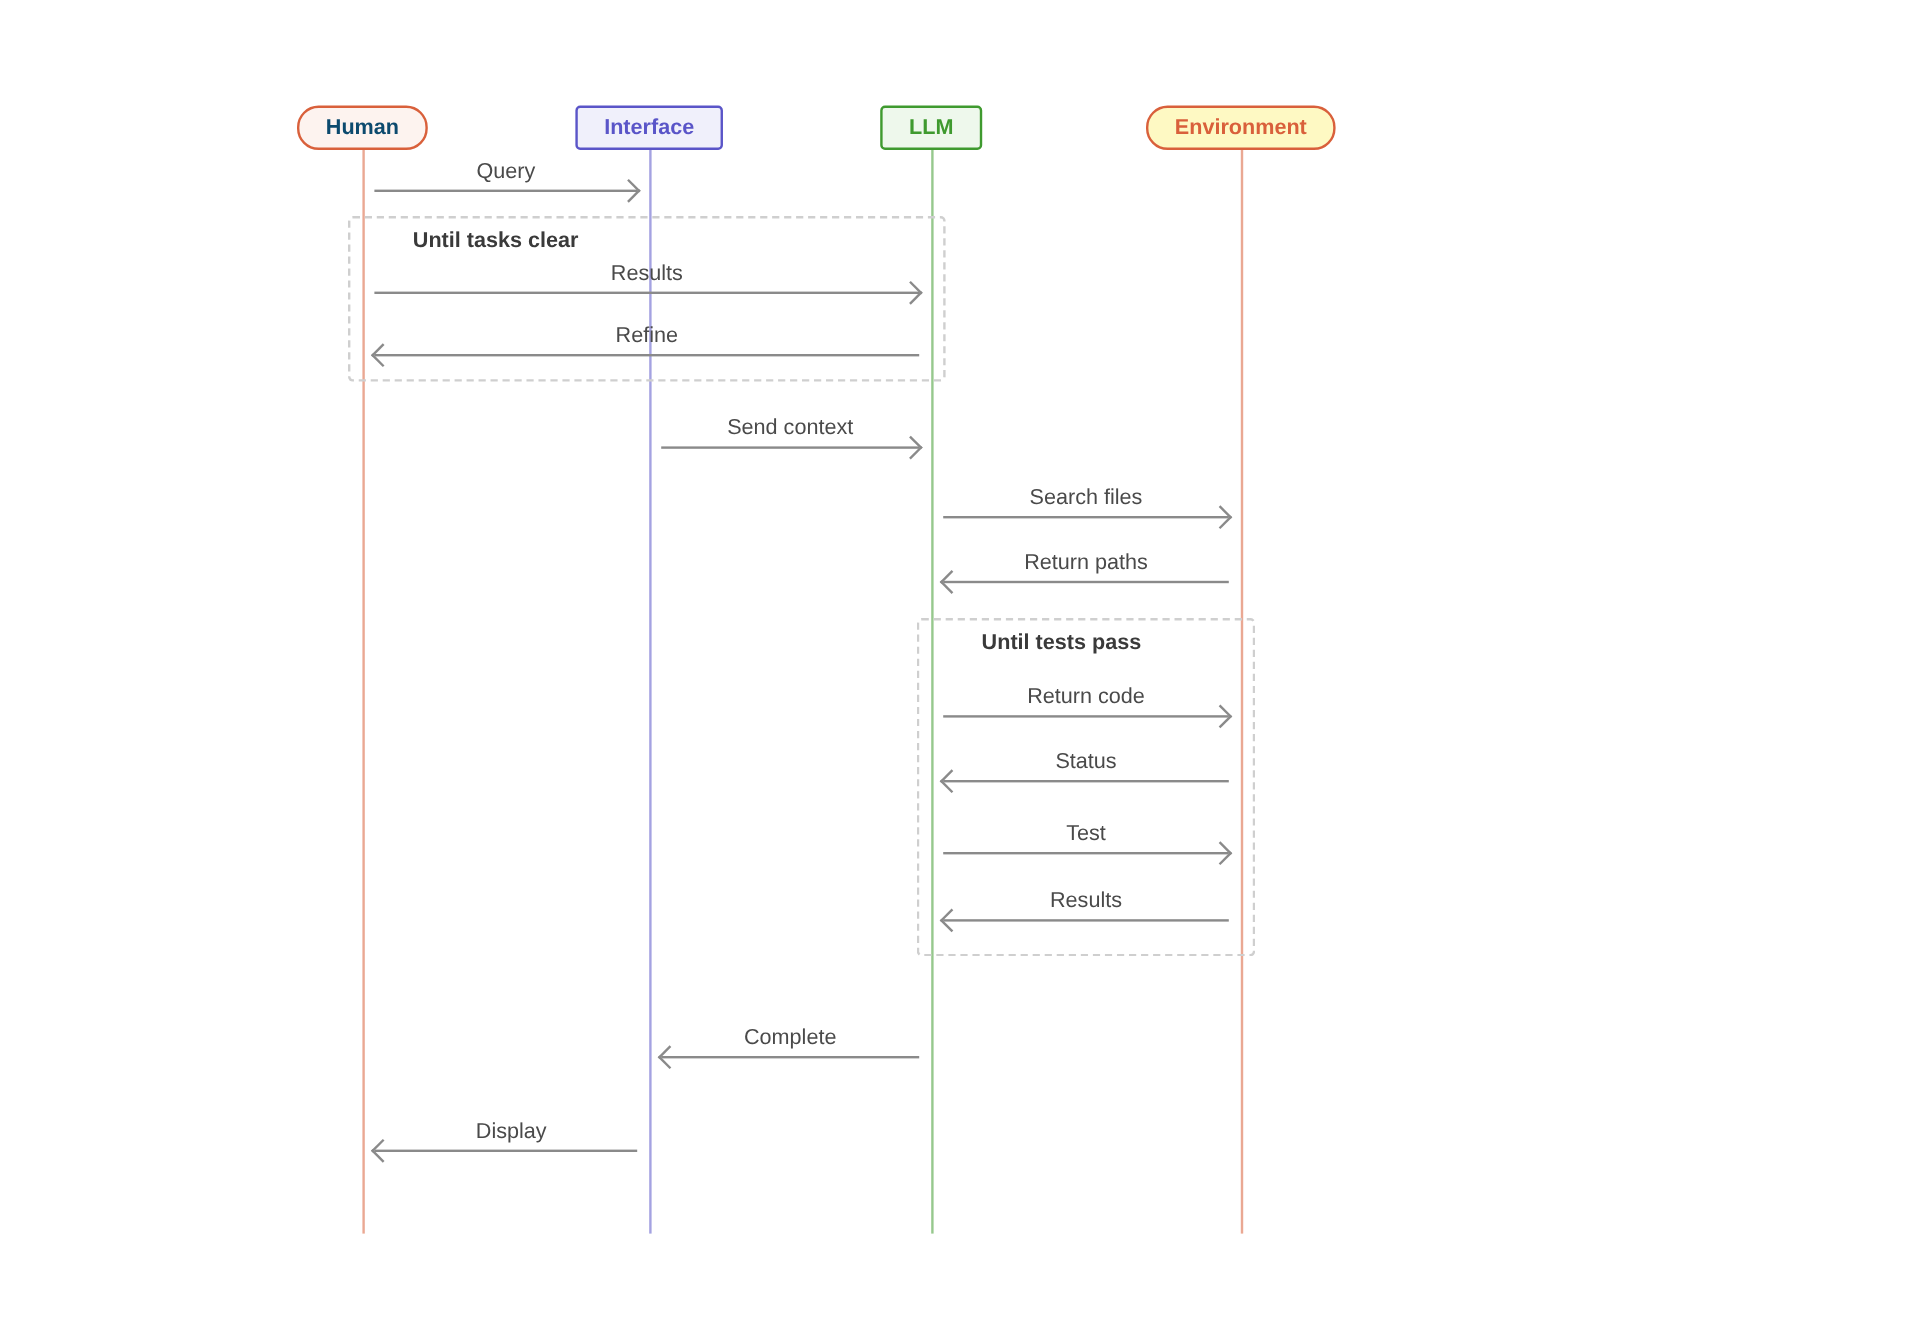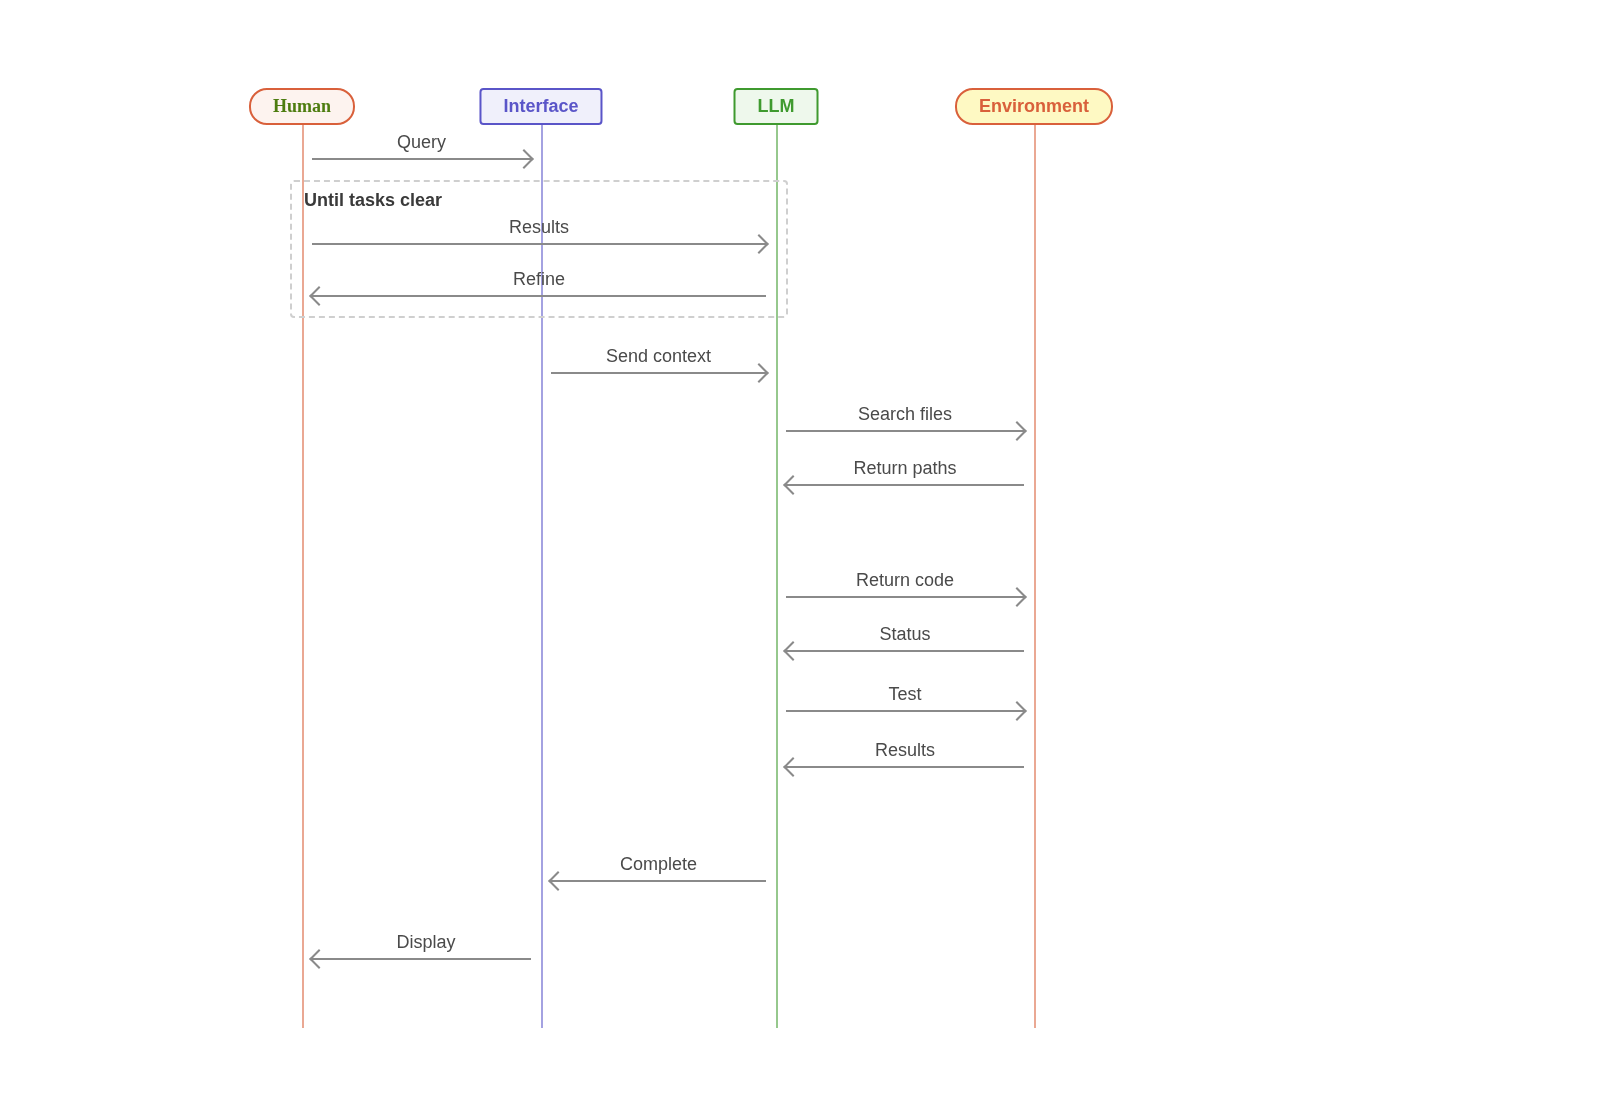--- a/index.html
+++ b/index.html
@@ -41,20 +41,21 @@
     position: absolute;
     border: 2px dashed #cfcfcf;
     border-radius: 4px;
     box-sizing: border-box;
   }
   .loop-label {
     position: absolute;
     font-size: 18px;
     font-weight: 700;
     color: #3a3a3a;
+    padding-left: 40px;
   }
   .arrow {
     position: absolute;
   }
   .arrow .shaft {
     position: absolute;
     left: 0;
     right: 0;
     top: 0;
     height: 0;
@@ -84,22 +85,25 @@
 <div class="stage">
 
   <div class="lifeline" id="life-human" style="left: 302px; border-left-color: rgb(217, 96, 59); opacity: 0.55;"></div>
   <div class="lifeline" id="life-interface" style="left: 541px; border-left-color: rgb(90, 85, 200); opacity: 0.55;"></div>
   <div class="lifeline" id="life-llm" style="left: 776px; border-left-color: rgb(63, 154, 47); opacity: 0.55;"></div>
   <div class="lifeline" id="life-environment" style="left: 1034px; border-left-color: rgb(217, 96, 59); opacity: 0.55;"></div>
 
   <div class="loopbox" id="loop1" style="left: 290px; top: 180px; width: 498px; height: 138px;">
     <span class="loop-label" style="left:12px; top:8px;">Until tasks clear</span>
   </div>
+  <div class="loopbox" id="loop2" style="left: 764px; top: 515px; width: 282px; height: 282px;">
+    <span class="loop-label" style="left:12px; top:8px;">Until tests pass</span>
+  </div>
 
-  <div class="actor pill" id="actor-human" style="left: 302px; color: #4d7c0f; border: 2px solid rgb(217, 96, 59); background: rgb(253, 243, 239); font-family: Liberation Serif, serif;"><span>Human</span></div>
+  <div class="actor pill" id="actor-human" style="left: 302px; color: #0c4a6e; border: 2px solid rgb(217, 96, 59); background: rgb(253, 243, 239);"><span>Human</span></div>
   <div class="actor box" id="actor-interface" style="left: 541px; color: rgb(90, 85, 200); border: 2px solid rgb(90, 85, 200); background: rgb(240, 240, 251);"><span>Interface</span></div>
   <div class="actor box" id="actor-llm" style="left: 776px; color: rgb(63, 154, 47); border: 2px solid rgb(63, 154, 47); background: rgb(238, 248, 236);"><span>LLM</span></div>
   <div class="actor pill" id="actor-environment" style="left: 1034px; color: rgb(217, 96, 59); border: 2px solid rgb(217, 96, 59); background: #fef9c3;"><span>Environment</span></div>
 
   <div class="arrow" id="arr-m_query" style="left: 312px; width: 219px; top: 158px;">
       <div class="shaft"></div>
       <div class="head-right"></div>
     </div>
   <span class="msg-label" id="lbl-m_query" style="left: 421.5px; top: 132px;">Query</span>
 

